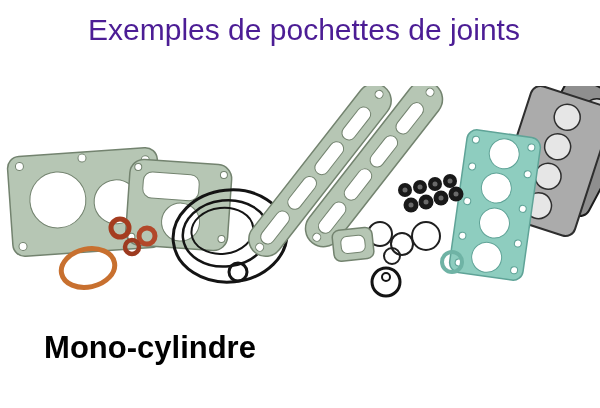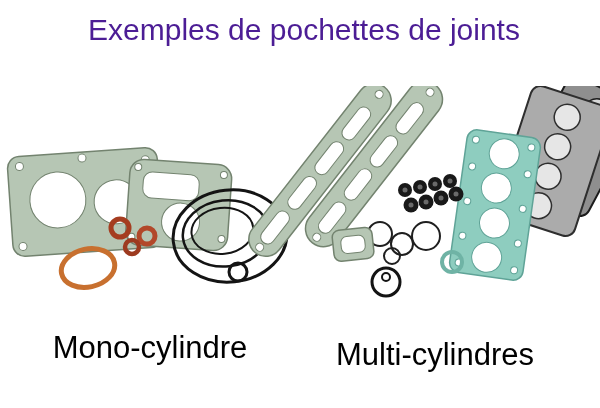--- a/index.html
+++ b/index.html
@@ -30,21 +30,21 @@
   }
   .title-line { display: block; }
   .photo {
     position: absolute;
     top: 86px;
     left: 0;
   }
   .caption {
     position: absolute;
     font-size: 31px;
-    font-weight: 400;
+    font-weight: 700;
     color: #000000;
     text-align: center;
     white-space: nowrap;
   }
   .caption-mono { left: 10px;  width: 280px; top: 330px; }
   .caption-multi { left: 305px; width: 260px; top: 337px; }
 </style>
 </head>
 <body>
 
@@ -183,15 +183,14 @@
       <g>
         <circle cx="386" cy="196" r="14" fill="none" stroke="#141414" stroke-width="3"></circle>
         <circle cx="386" cy="191" r="4" fill="none" stroke="#141414" stroke-width="2"></circle>
       </g>
 
     </g>
   </svg>
 
   <div class="caption caption-mono">Mono-cylindre</div>
 
-  <div class="caption caption-multi">Multi-cylindres</div>
 
 </div>
 
 </body></html>

